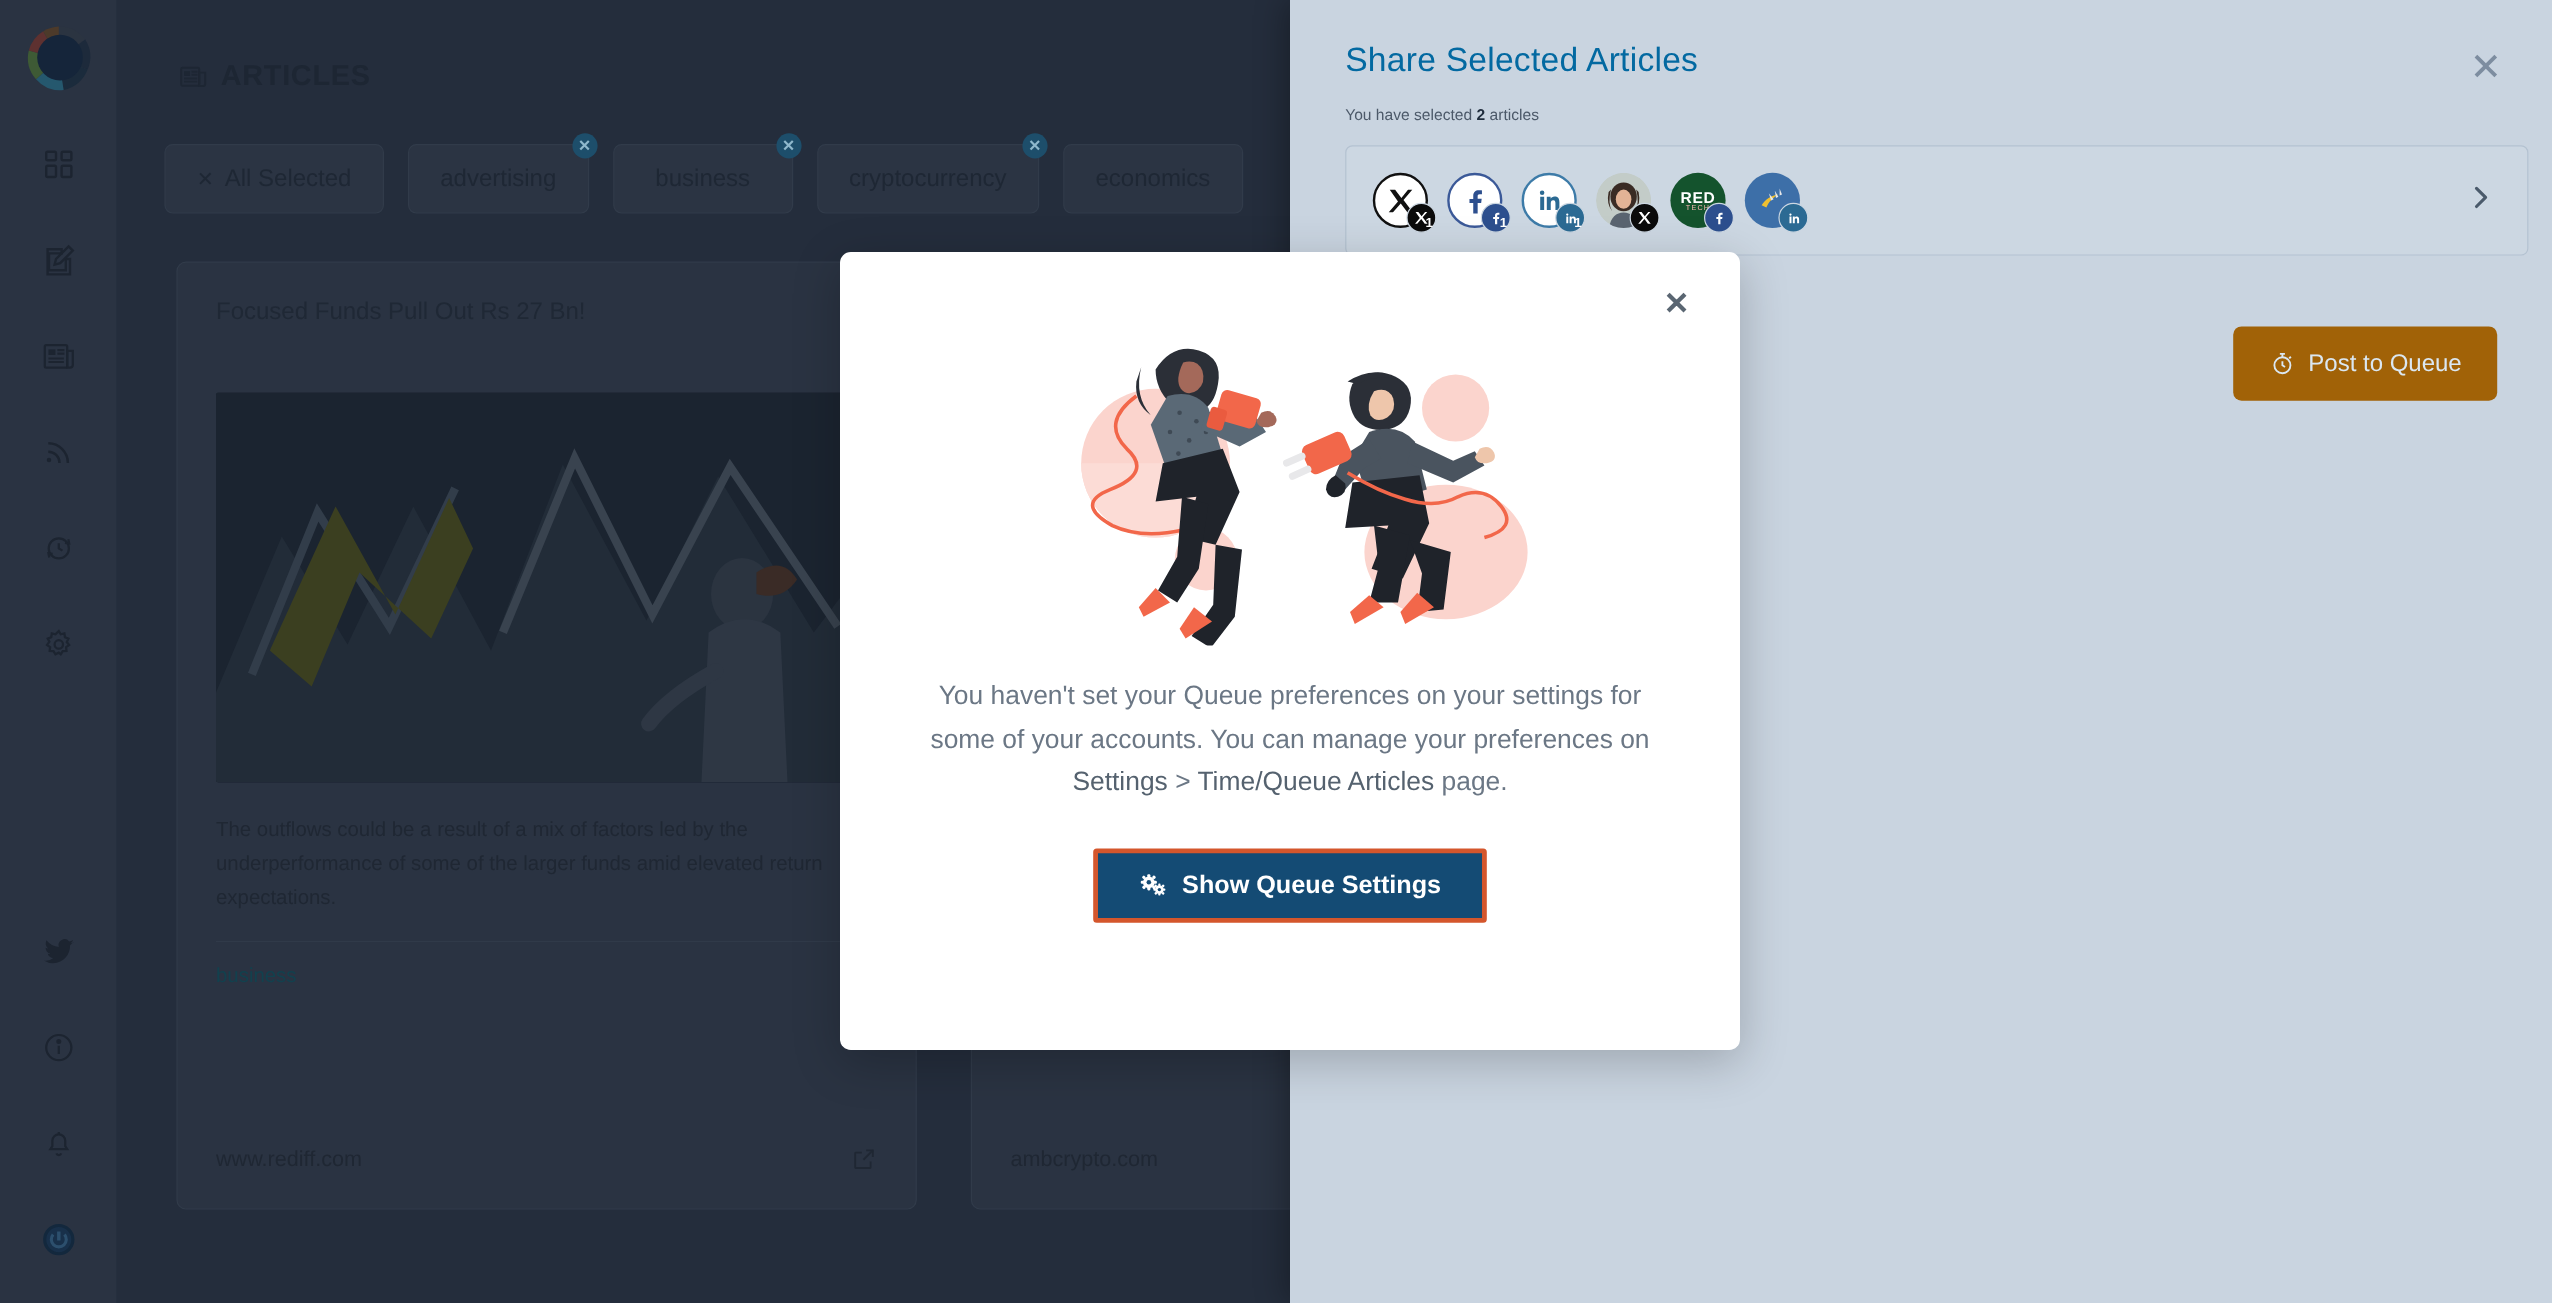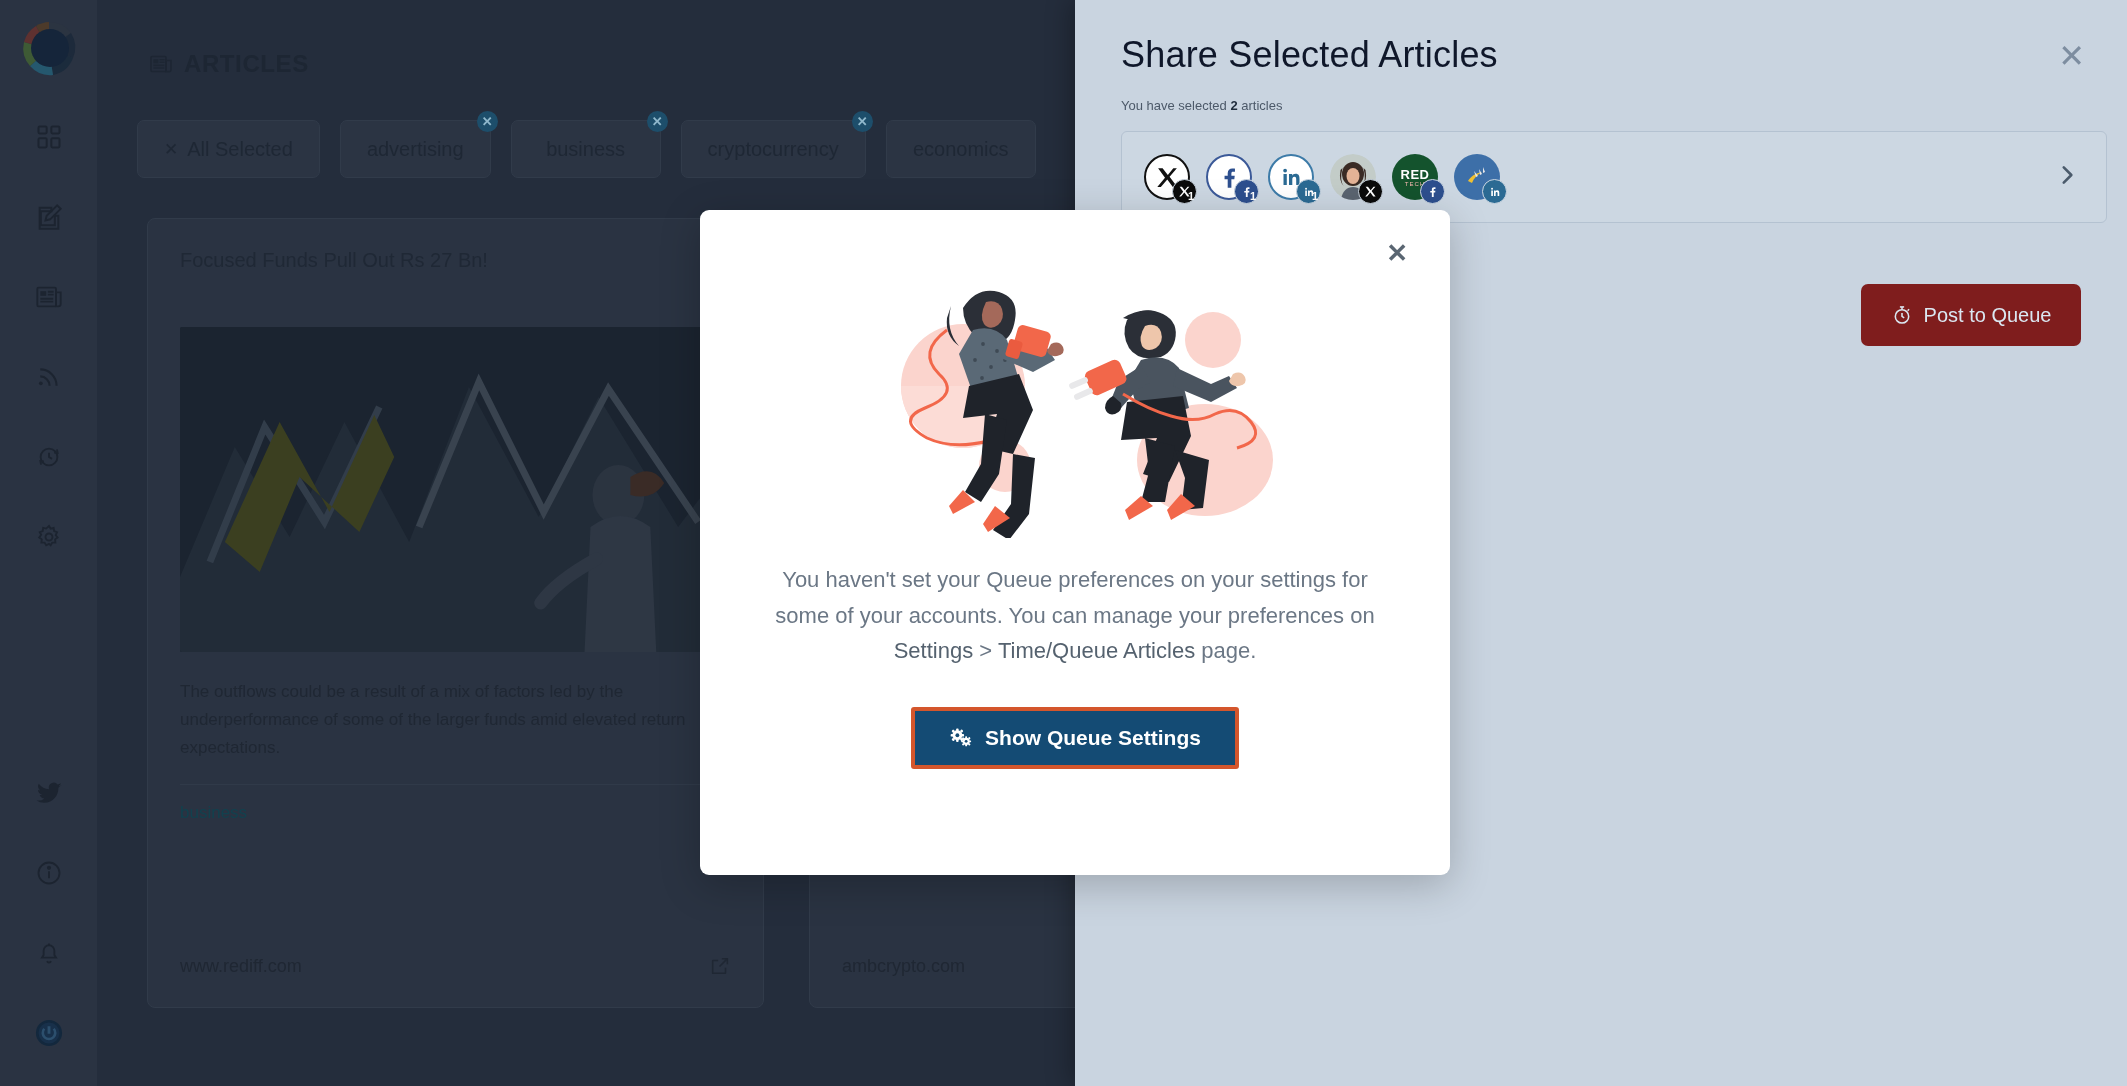--- a/index.html
+++ b/index.html
@@ -81,21 +81,21 @@
   .card-foot svg { display: block; color: #1f2733; }
 
   
   .share-panel {
     position: absolute; right: 0; top: 0; width: 1052px; height: 1086px;
     background: #c9d4e0;
     box-shadow: -4px 0 24px rgba(0,0,0,.30);
     padding: 34px 46px 0 46px;
   }
   .share-title {
-    font-size: 36px; color: #0f172a; font-weight: normal; letter-spacing: .2px;
+    font-size: 28px; color: #0369a1; font-weight: normal; letter-spacing: .2px;
   }
   .share-close {
     position: absolute; right: 42px; top: 40px;
     font-size: 32px; color: #7d8da0; line-height: 1; cursor: pointer;
     font-weight: 300;
   }
   .share-sub { margin-top: 22px; font-size: 13px; color: #4c5969; }
   .share-sub b { color: #1f2c3c; font-weight: bold; }
 
   .accounts-box {
@@ -120,22 +120,22 @@
   }
   .acct .badge .num {
     position: absolute; right: 2px; bottom: 1px; font-size: 11px;
   }
   .chev-right {
     position: absolute; right: 26px; top: 50%; transform: translateY(-50%);
     color: #4a5a6b;
   }
 
   .post-queue {
-    position: absolute; right: 46px; top: 284px;
-    background: #7f1d1d; color: #dbe7f1;
+    position: absolute; right: 46px; top: 272px;
+    background: #a16207; color: #dbe7f1;
     border: none; border-radius: 7px;
     height: 62px; padding: 12px 26px;
     font-size: 20px; font-family: inherit;
     display: flex; align-items: center; gap: 11px; cursor: pointer;
     min-width: 220px; justify-content: center;
   }
   .post-queue svg { display: block; }
 
   
   .modal {

